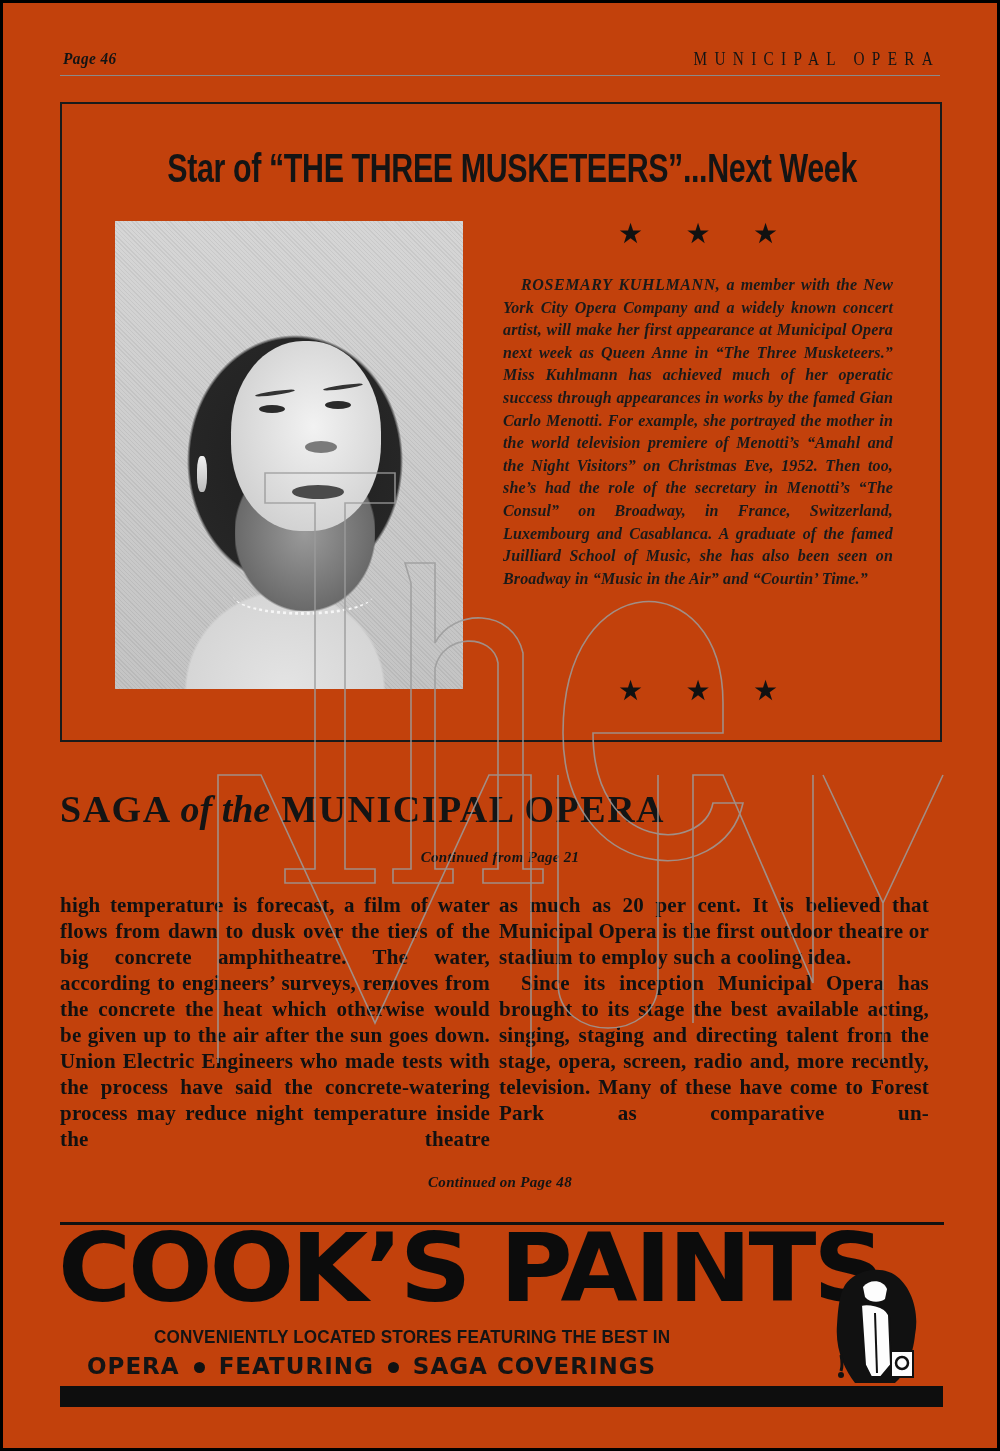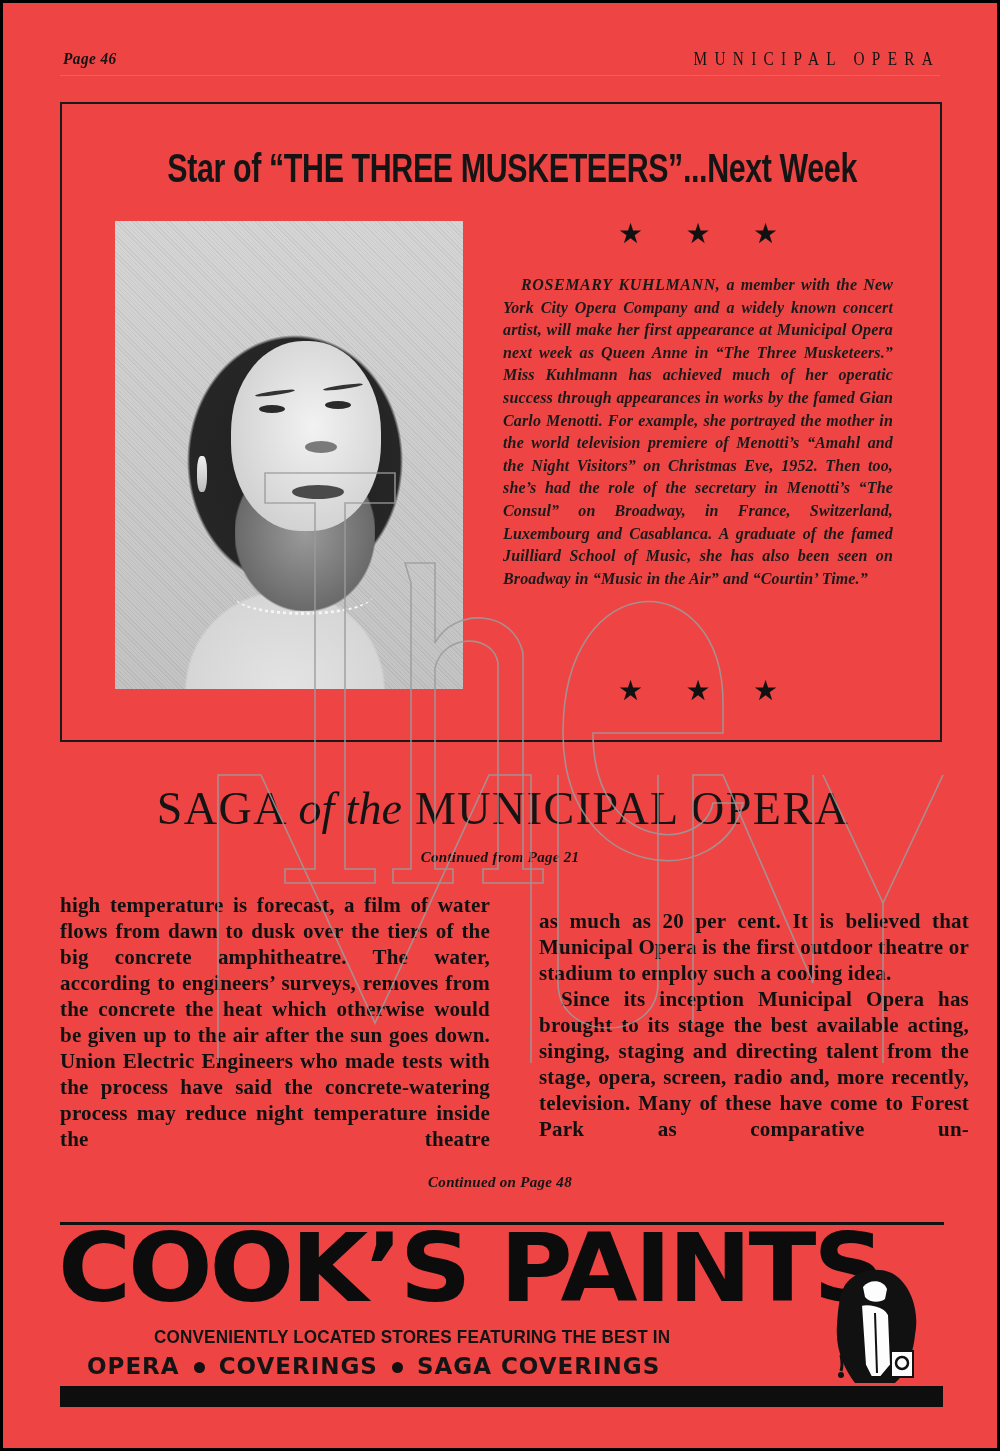--- a/index.html
+++ b/index.html
@@ -2,21 +2,21 @@
 <html><head>
 <meta charset="utf-8">
 <style>
   html, body { margin: 0; padding: 0; }
   body {
     width: 1000px; height: 1451px; position: relative; overflow: hidden;
     background: #000; font-family: "Liberation Serif", serif; color: #141414;
   }
   .page {
     position: absolute; left: 3px; top: 3px; width: 994px; height: 1445px;
-    background: #ef4444; overflow: hidden;
+    background: #c2410c; overflow: hidden;
   }
   .running-head {
     position: absolute; left: 57px; right: 57px; top: 44px; height: 28px;
     border-bottom: 1px solid #8a8a8a;
   }
   .page-num {
     position: absolute; left: 3px; top: 2px; font-style: italic; font-weight: bold;
     font-size: 17px; letter-spacing: 0.5px; transform: scaleX(0.9); transform-origin: left;
   }
   .mag-title {
@@ -62,35 +62,35 @@
   .bio {
     position: absolute; left: 441px; top: 170px; width: 390px;
     font-size: 16px; line-height: 22.6px; text-align: justify; font-weight: bold; color: #1a1a1a;
     letter-spacing: 0.15px;
     font-style: italic;
   }
   .bio p { margin: 0; text-indent: 18px; }
   .bio .lead { font-weight: bold; letter-spacing: 0.6px; }
   .saga-title {
     position: absolute; left: 57px; top: 778px; width: 886px; white-space: nowrap;
-    font-size: 46px; font-weight: normal; letter-spacing: 1.5px; line-height: 56px; text-align: center;
+    font-size: 38px; font-weight: bold; letter-spacing: 1.5px; line-height: 56px;
   }
   .saga-title .it { font-style: italic; letter-spacing: 0; }
   .continued {
     position: absolute; left: 0; right: 0; text-align: center;
     font-style: italic; font-weight: bold; font-size: 15px; letter-spacing: 0.3px;
   }
   .continued.from { top: 846px; }
   .continued.on { top: 1171px; }
   .col {
     position: absolute; top: 889px; width: 430px; font-size: 21px; line-height: 26px;
     font-weight: bold; text-align: justify; text-align-last: justify; color: #111; letter-spacing: 0.2px;
   }
   .col.left { left: 57px; }
-  .col.right { left: 536px; margin-top: 16px; }
+  .col.right { left: 496px; }
   .col p { margin: 0; }
   .col p.indent { text-indent: 22px; }
   .col p.last-short { text-align-last: left; }
   .ad-rule { position: absolute; left: 57px; top: 1219px; width: 884px; height: 3px; background: #111; }
   .ad-brand {
     position: absolute; left: 55px; top: 1216px; white-space: nowrap;
     font-family: "DejaVu Sans", sans-serif; font-weight: bold; font-size: 94px; line-height: 100px;
     letter-spacing: -3px; transform: scaleX(1.06); transform-origin: left; color: #0c0c0c;
   }
   .ad-tagline {
@@ -163,21 +163,21 @@
     <p class="last-short">as much as 20 per cent. It is believed that Municipal Opera is the first outdoor theatre or stadium to employ such a cooling idea.</p>
     <p class="indent">Since its inception Municipal Opera has brought to its stage the best available acting, singing, staging and directing talent from the stage, opera, screen, radio and, more recently, television. Many of these have come to Forest Park as comparative un-</p>
   </div>
 
   <div class="continued on">Continued on Page 48</div>
 
   <div class="ad-rule"></div>
   <div class="ad-brand">COOK’S PAINTS</div>
   <div class="ad-tagline">CONVENIENTLY LOCATED STORES FEATURING THE BEST IN</div>
   <div class="ad-products">
-    <span>OPERA</span><span class="dot"></span><span>COVERINGS</span><span class="dot"></span><span>SAGA COVERINGS</span>
+    <span>OPERA</span><span class="dot"></span><span>FEATURING</span><span class="dot"></span><span>SAGA COVERINGS</span>
   </div>
 
   <svg class="painter" viewBox="0 0 98 122">
     <path d="M20 20 C30 5, 55 0, 70 10 C85 20, 95 45, 90 70 C88 90, 80 110, 70 118 L30 118 C20 105, 10 85, 12 60 C13 45, 14 30, 20 20 Z" fill="#111"></path>
     <path d="M38 22 C44 14, 58 14, 62 24 L60 34 C55 38, 45 38, 40 32 Z" fill="#fdfdfd"></path>
     <path d="M36 40 C42 38, 60 40, 64 50 L66 100 L56 112 L46 112 L40 100 Z" fill="#fdfdfd" stroke="#111" stroke-width="2"></path>
     <path d="M50 48 L52 108" stroke="#111" stroke-width="2"></path>
     <rect x="66" y="86" width="22" height="26" fill="#fdfdfd" stroke="#111" stroke-width="2"></rect>
     <circle cx="77" cy="98" r="6" fill="none" stroke="#111" stroke-width="2.5"></circle>
     <path d="M16 90 q2 10 0 16" stroke="#111" stroke-width="3" fill="none"></path>

